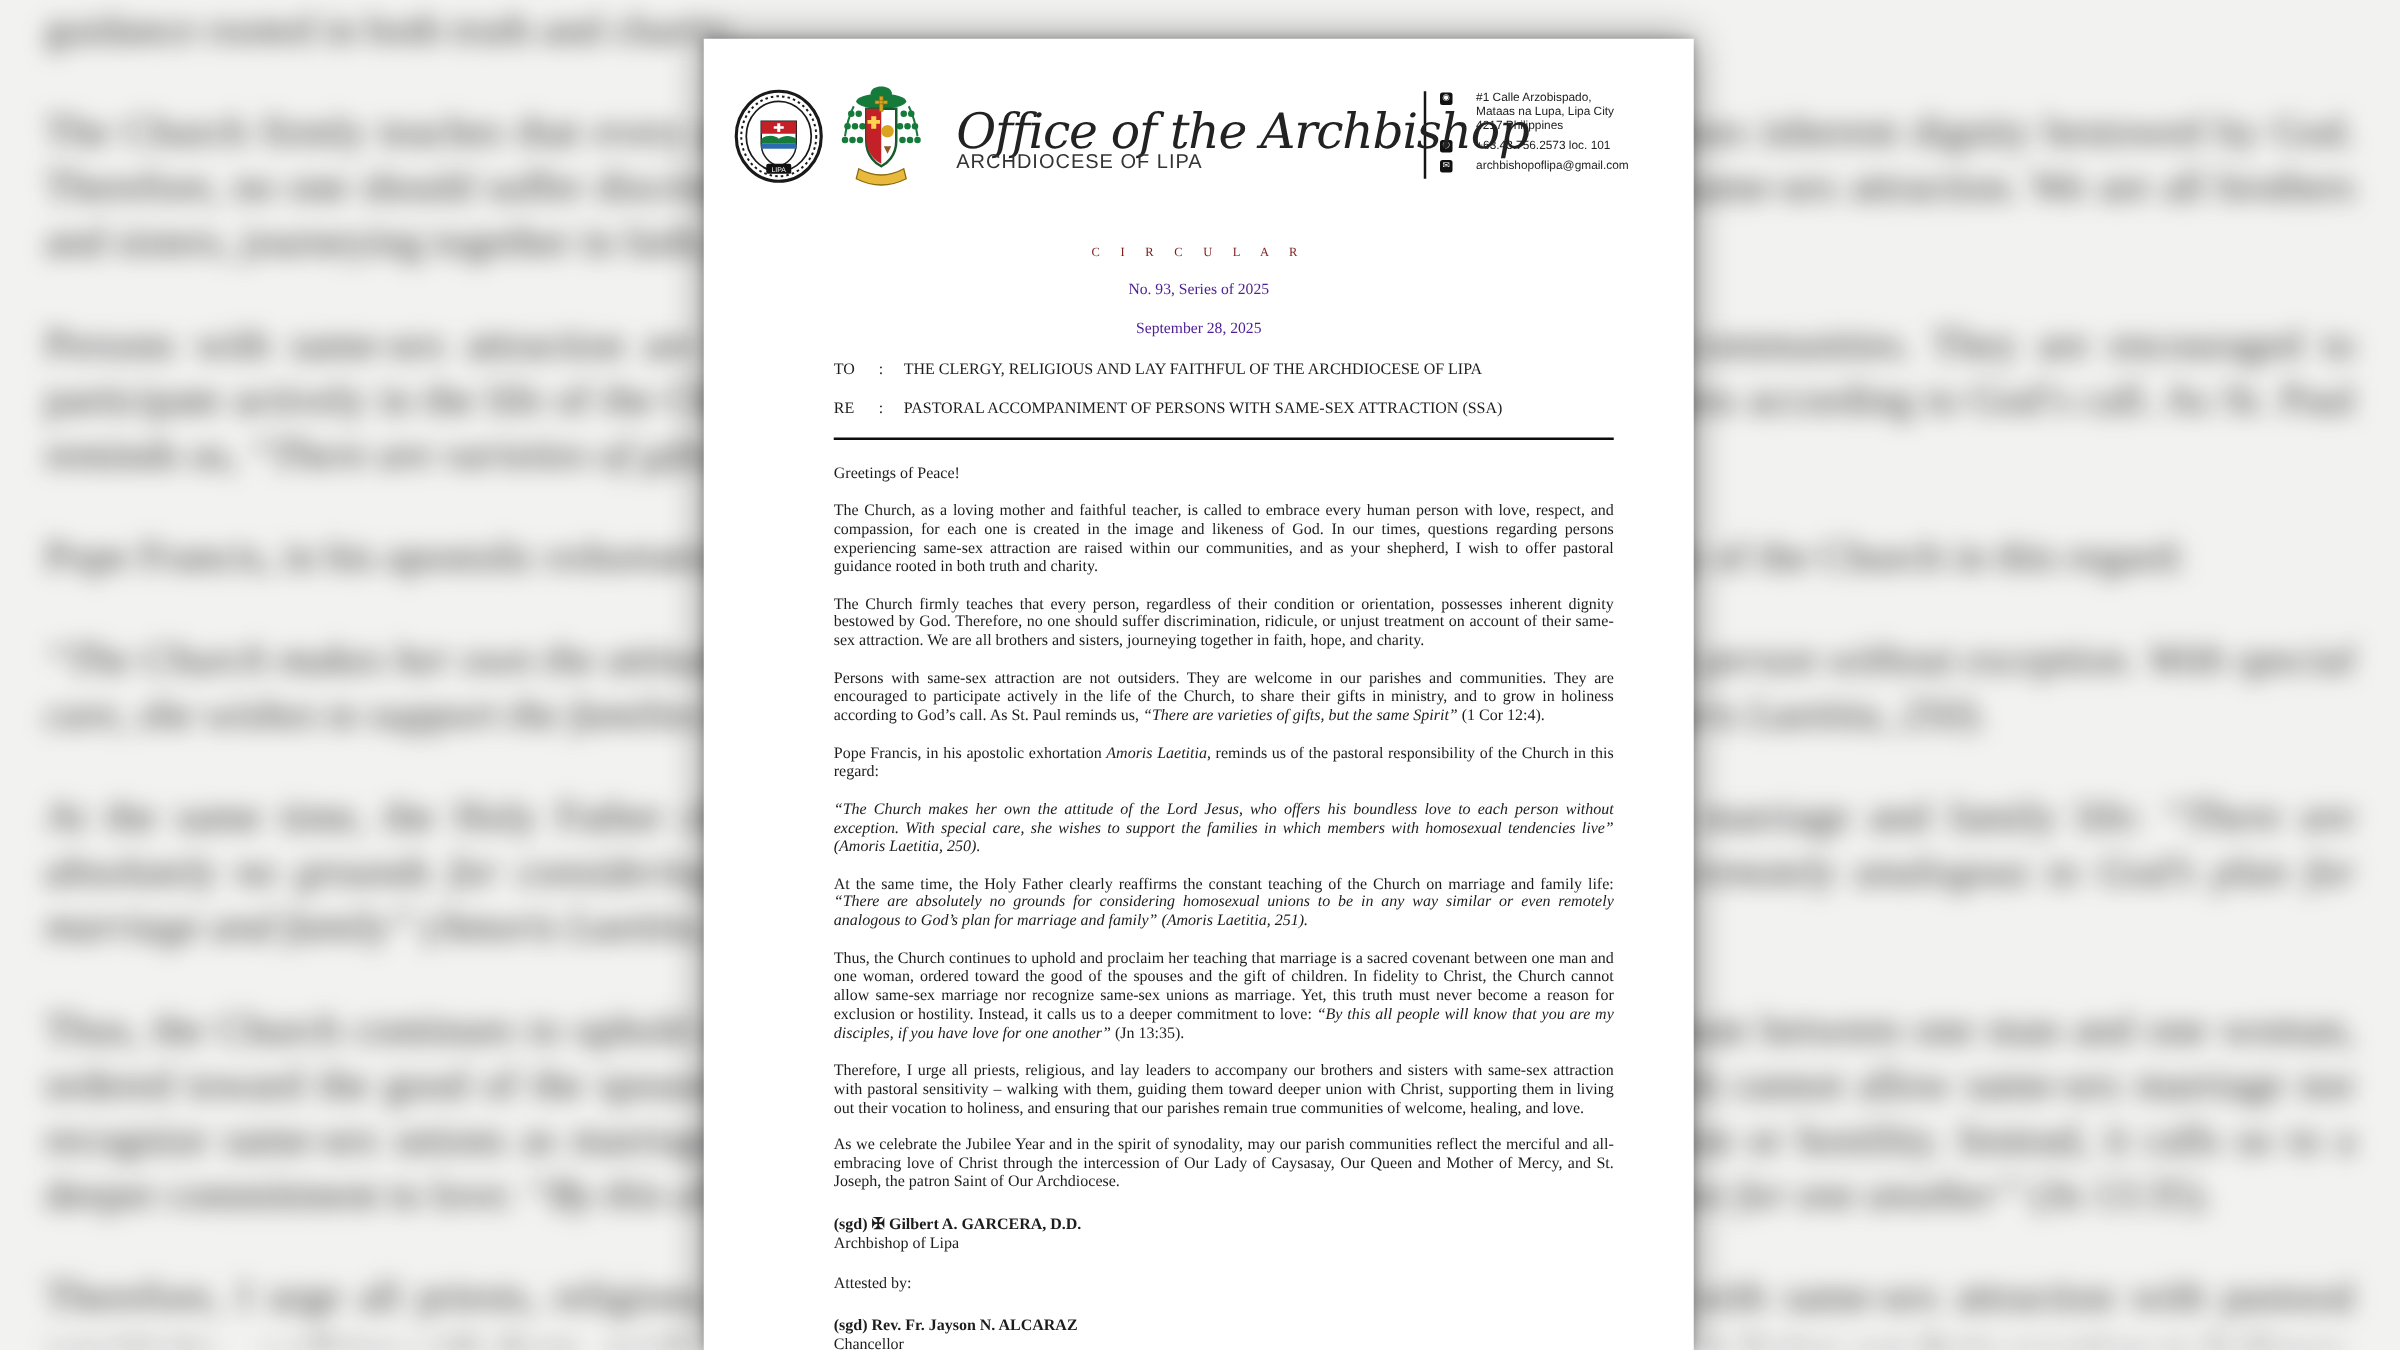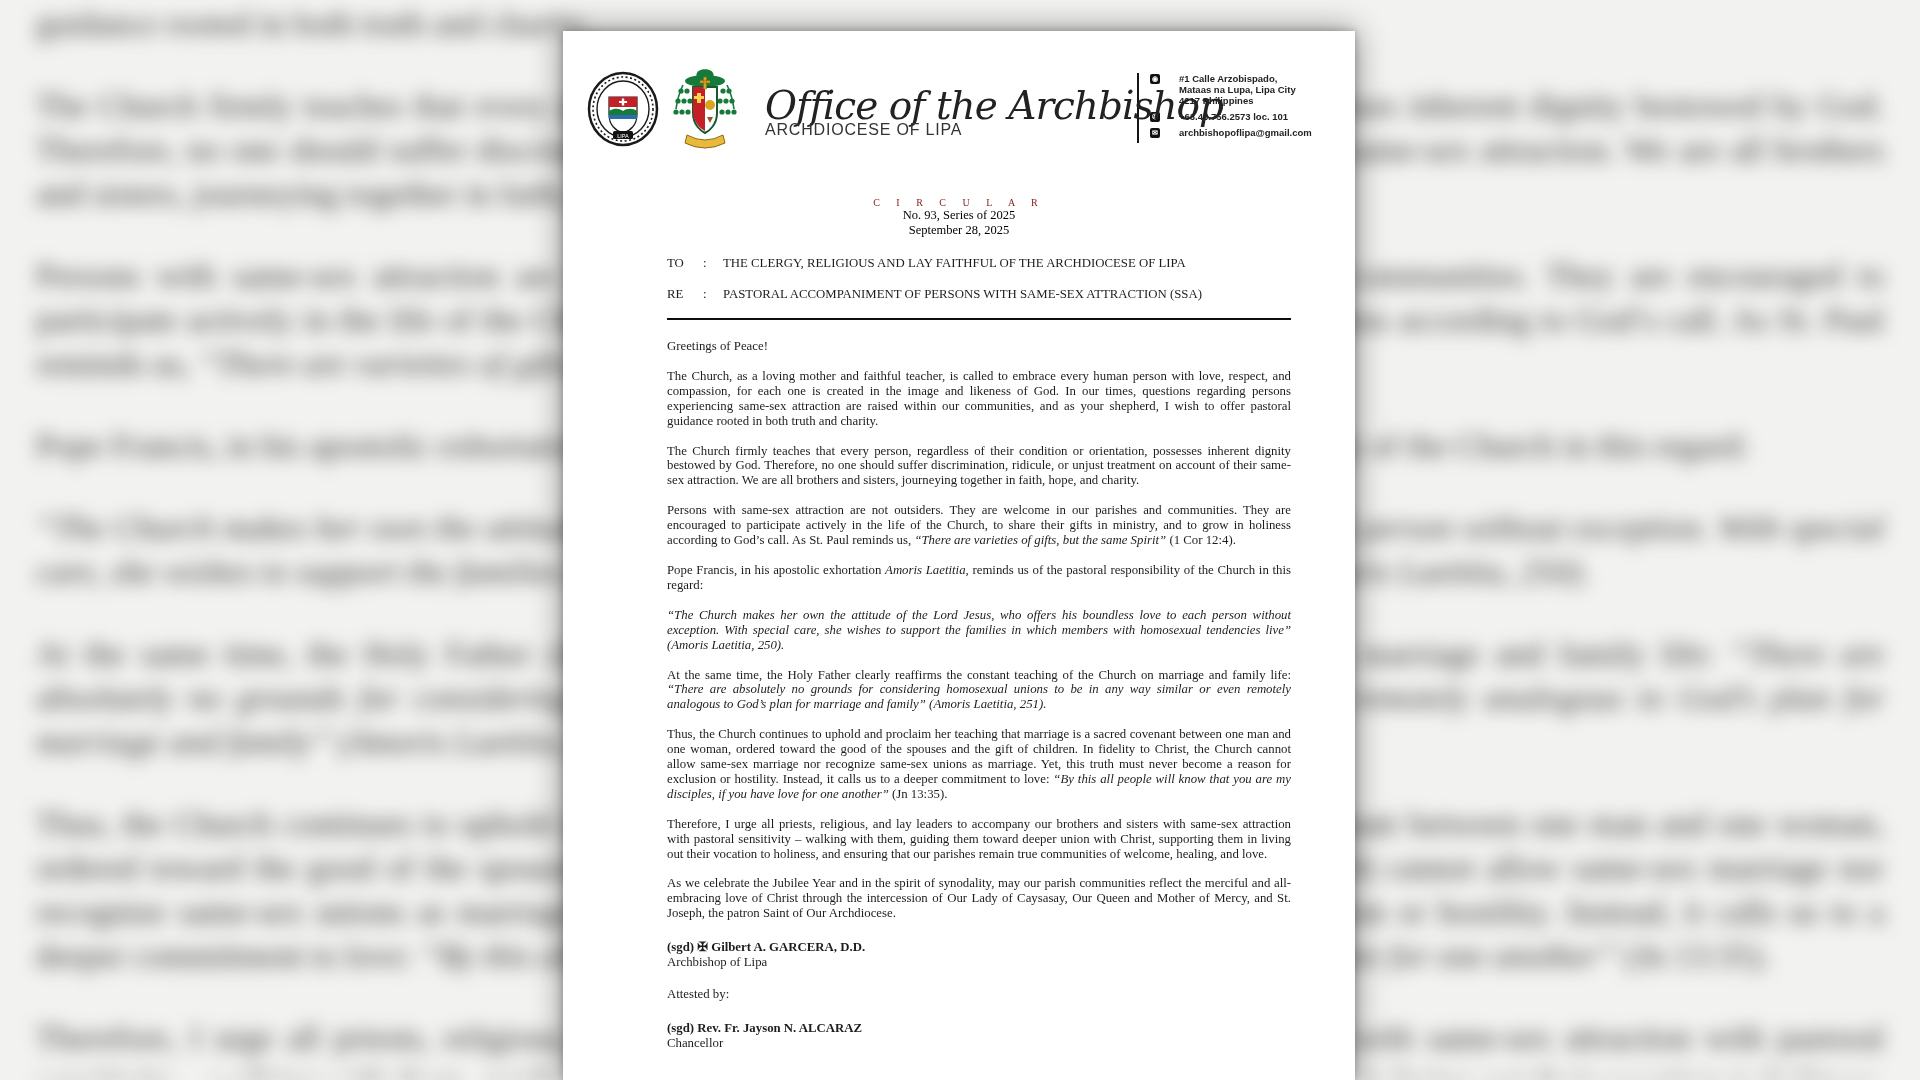--- a/index.html
+++ b/index.html
@@ -38,30 +38,30 @@
     font-family:"DejaVu Serif", serif; font-style:italic; font-weight:500;
     font-size:39px; color:#222; white-space:nowrap; letter-spacing:-1px;text-align:center;
   }
   .office-sub {
     font-family:"Liberation Sans", sans-serif; font-size:16px; letter-spacing:0.8px;
     color:#333; margin-top:-7px; padding-right:10px;
   }
   .contact { display:flex; margin-left:auto; margin-top:8px; font-family:"Liberation Sans", sans-serif; }
   .contact-bar { width:2px; background:#151515; margin-right:11px; align-self:stretch; }
   .contact-items { font-size:9.5px; line-height:11px; color:#222; }
-  .contact-item { display:flex; gap:19px; margin-bottom:5px;font-weight:bold; }
+  .contact-item { display:flex; gap:19px; margin-bottom:5px; }
   .ci-icon {
     width:10px; height:10px; background:#111; color:#fff; border-radius:2px;
     font-size:7px; line-height:10px; text-align:center; flex:none; margin-top:0.5px;
   }
 
   
   .heading { text-align:center; margin-top:40px; }
   .h-circular { font-size:10px; letter-spacing:7px; color:#7f1d1d; }
-  .h-line { font-size:12.5px; line-height:15px; color:#000000; }
+  .h-line { font-size:12.5px; line-height:15px; color:#4c1d95;margin-top:16px; }
 
   
   .to-re { margin-top:18px; padding:0 64px 0 104px; font-size:12.8px; }
   .tr-row { display:flex; margin-bottom:16px; }
   .tr-label { width:36px; flex:none; }
   .tr-colon { width:20px; flex:none; }
   .tr-value { flex:1; }
   .rule { margin:2px 64px 0 104px; border:none; border-top:2.5px solid #0d0d0d; }
 
   

